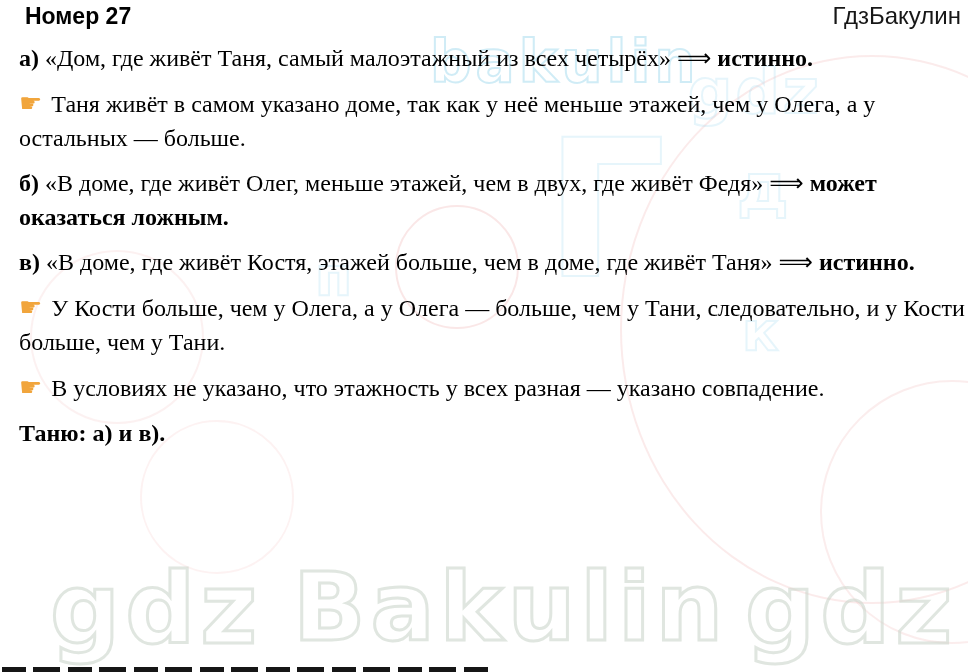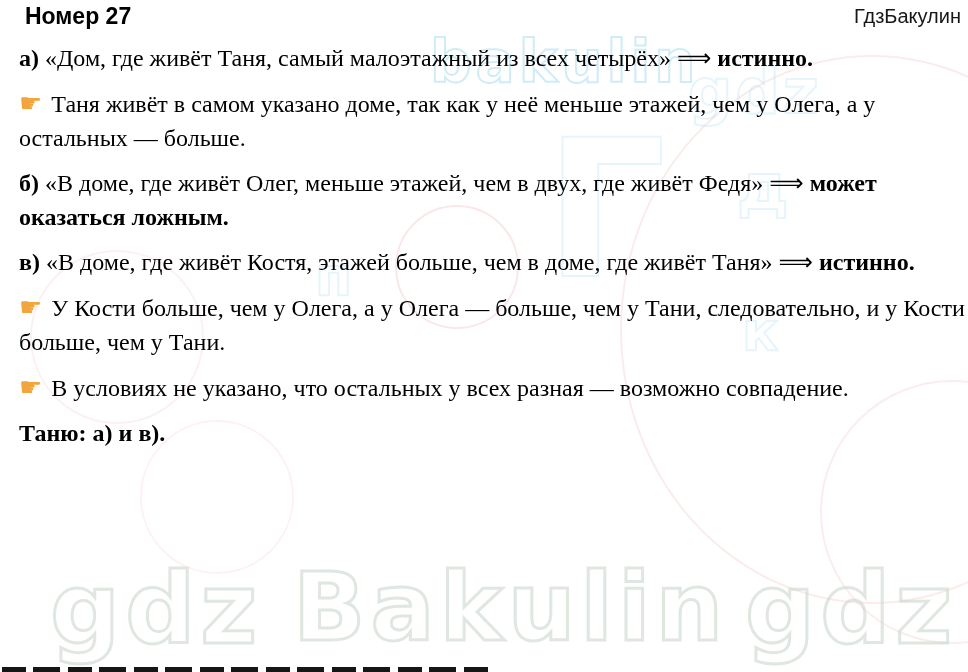--- a/index.html
+++ b/index.html
@@ -13,21 +13,21 @@
   }
   
   .hdr{
     position:absolute;top:3px;left:5px;right:7px;
     display:flex;justify-content:space-between;align-items:flex-start;
     font-family:Liberation Sans, sans-serif;
     z-index:3;
     margin-left:20px;
   }
   .pnum{font-weight:700;font-size:23px;line-height:26px;}
-  .brand{font-size:20px;line-height:26px;color:#171717;}
+  .brand{font-size:24px;line-height:26px;color:#171717;}
   
   .content{
     position:absolute;top:41px;left:19px;width:957px;z-index:3;
   }
   .para{font-size:24px;line-height:34px;margin:0 0 11px 0;}
   .lbl{font-weight:700;}
   .verdict{font-weight:700;}
   .pointer{
     font-family:"DejaVu Sans", sans-serif;
     color:#f1a53c;
@@ -93,21 +93,21 @@
     <p class="para expl"><span class="pointer">☛</span><span>Таня живёт в самом указано доме, так как у неё меньше этажей, чем у Олега, а у остальных — больше.</span></p>
 
     <p class="para statement"><span class="lbl">б)</span><span> «В доме, где живёт Олег, меньше этажей, чем в двух, где живёт Федя» ⟹ </span><span class="verdict">может оказаться ложным.</span></p>
 
 
     <p class="para statement"><span class="lbl">в)</span><span> «В доме, где живёт Костя, этажей больше, чем в доме, где живёт Таня» ⟹ </span><span class="verdict">истинно.</span></p>
 
     <p class="para expl"><span class="pointer">☛</span><span>У Кости больше, чем у Олега, а у Олега — больше, чем у Тани, следовательно, и у Кости больше, чем у Тани.</span></p>
 
 
-    <p class="para expl"><span class="pointer">☛</span><span>В условиях не указано, что остальных у всех разная — возможно совпадение.</span></p>
+    <p class="para expl"><span class="pointer">☛</span><span>В условиях не указано, что этажность у всех разная — указано совпадение.</span></p>
 
     <p class="para answer">Таню: а) и в).</p>
 
   </div>
 
   <div class="cutoff"></div>
 
 </div>
 
 </body></html>

